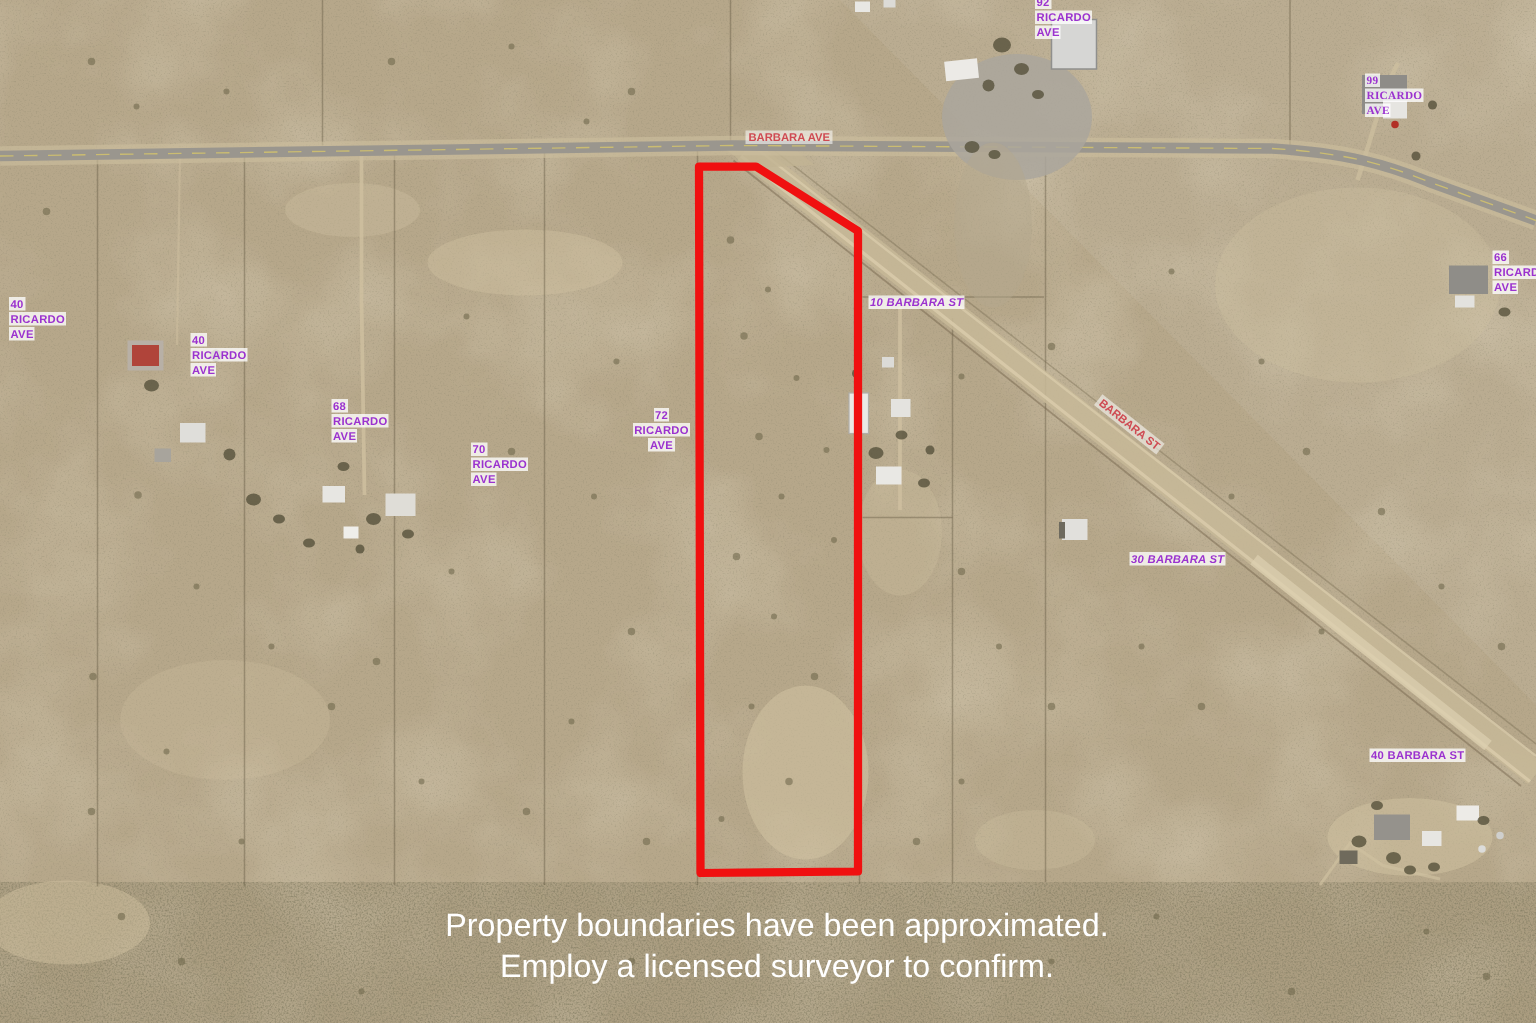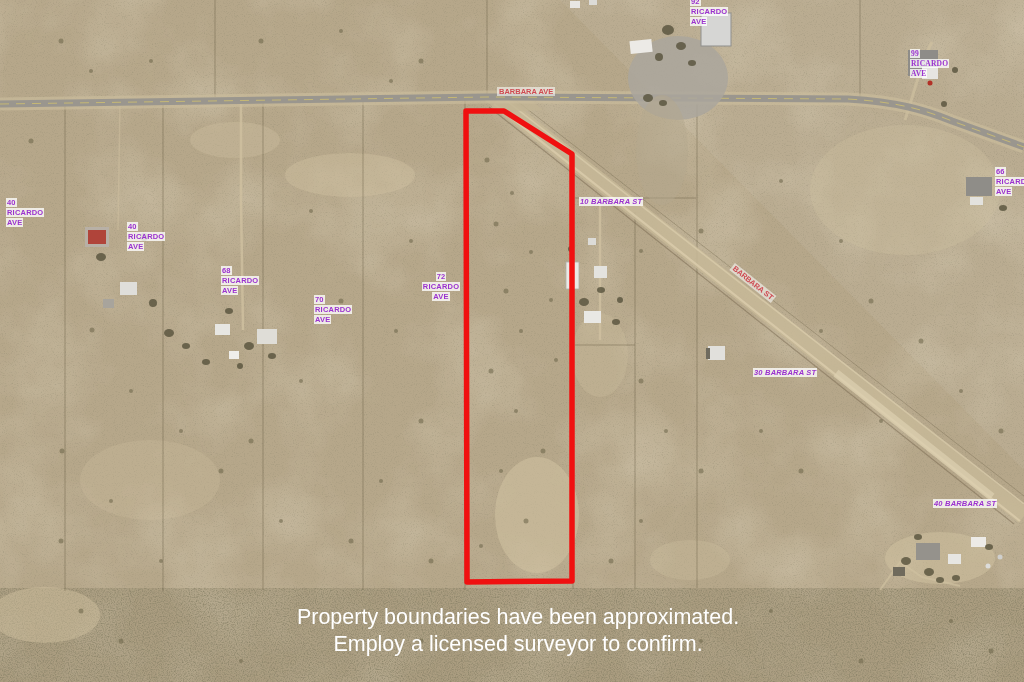--- a/index.html
+++ b/index.html
@@ -246,20 +246,20 @@
   <div class="addr" style="left:690px;top:-3px;"><span>92 RICARDO AVE</span></div>
   <div class="addr" style="left:910px;top:49px;font-family:Liberation Serif, serif;"><span>99 RICARDO AVE</span></div>
   <div class="addr" style="left:995px;top:167px;"><span>66 RICARDO AVE</span></div>
   <div class="addr" style="left:6px;top:198px;"><span>40 RICARDO AVE</span></div>
   <div class="addr" style="left:127px;top:222px;"><span>40 RICARDO AVE</span></div>
   <div class="addr" style="left:221px;top:266px;"><span>68 RICARDO AVE</span></div>
   <div class="addr" style="left:314px;top:267px;margin-top:28px;"><span>70 RICARDO AVE</span></div>
   <div class="addr" style="left:417px;top:272px;text-align:center;"><span>72 RICARDO AVE</span></div>
   <div class="addr single" style="left:579px;top:197px;font-style:italic;"><span>10 BARBARA ST</span></div>
   <div class="addr single" style="left:753px;top:368px;font-style:italic;"><span>30 BARBARA ST</span></div>
-  <div class="addr single" style="left:933px;top:499px;font-style:italic;"><span>40 BARBARA ST</span></div>
+  <div class="addr single" style="left:913px;top:499px;"><span>40 BARBARA ST</span></div>
 
   <div class="disclaimer">
     <div>Property boundaries have been approximated.</div>
     <div>Employ a licensed surveyor to confirm.</div>
   </div>
 
 </div>
 
 </body></html>

